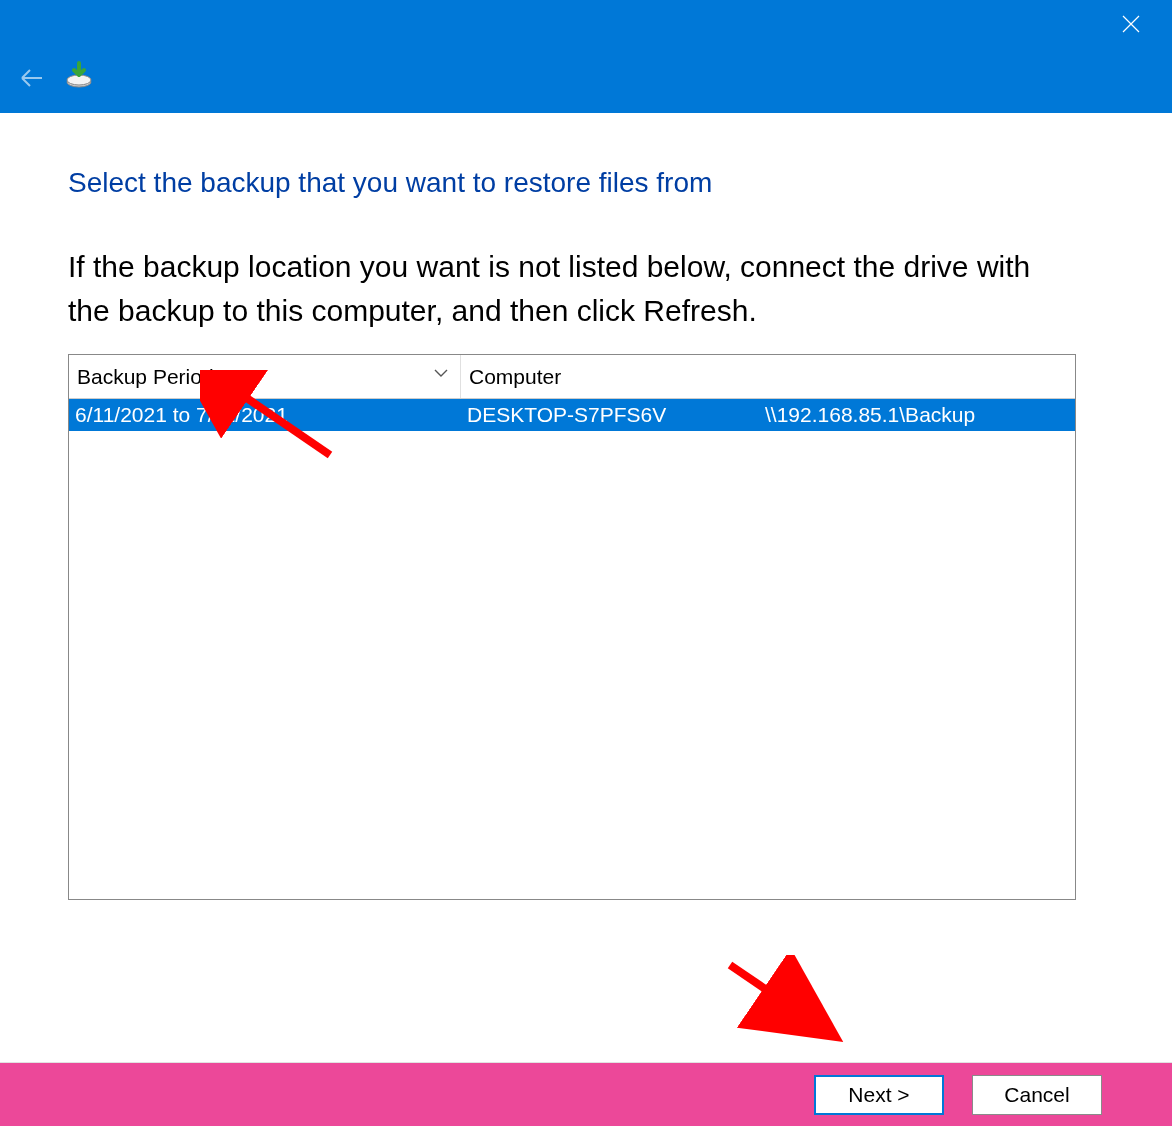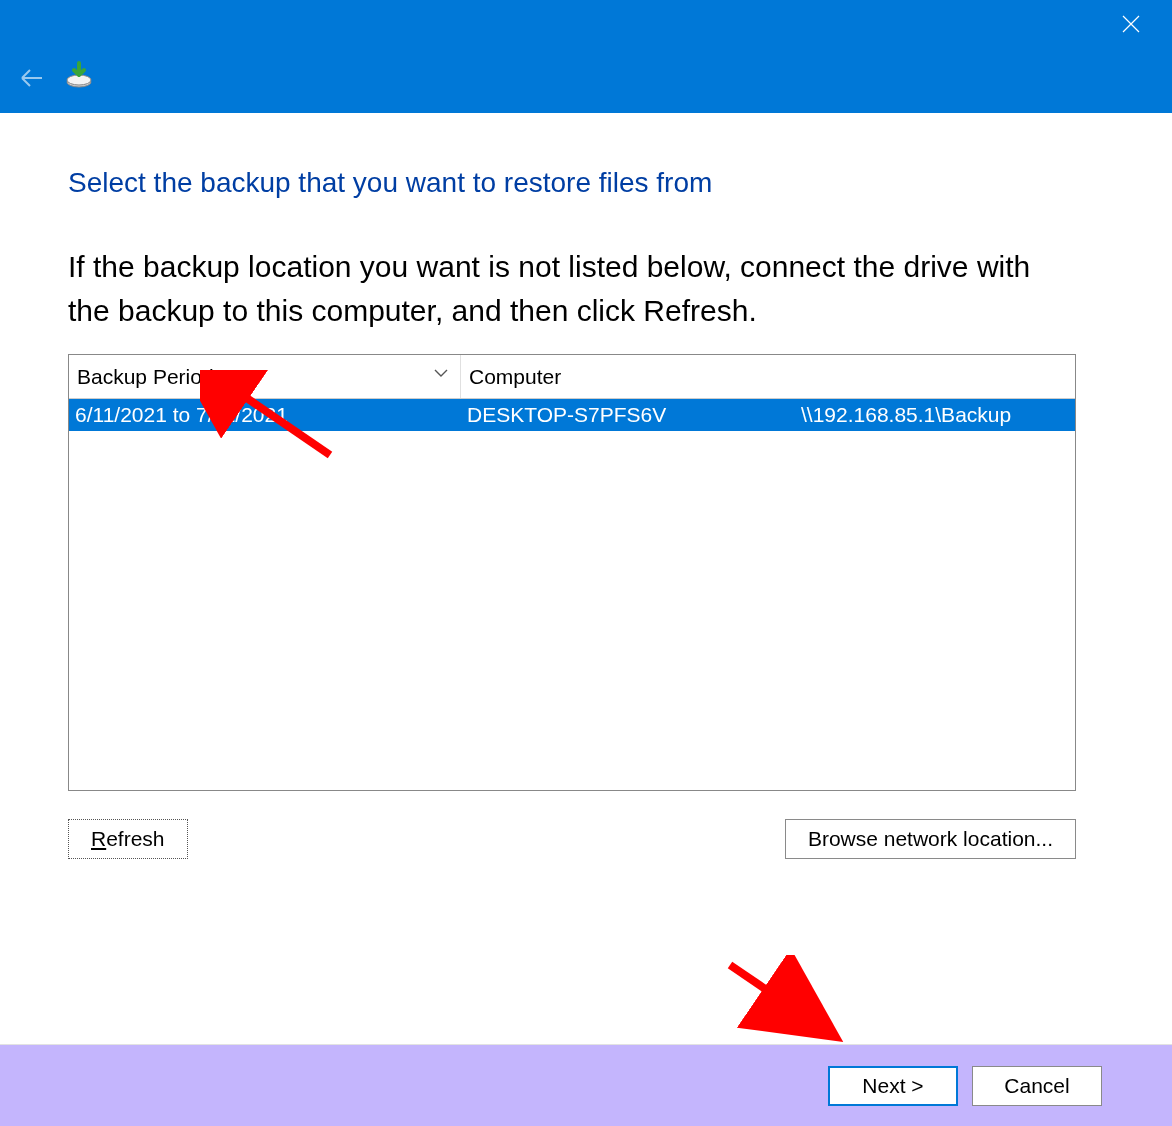--- a/index.html
+++ b/index.html
@@ -62,21 +62,21 @@
   .instructions {
     font-size: 30px;
     color: #000;
     line-height: 1.45;
     margin: 0 0 22px 0;
   }
 
   
   .list-box {
     border: 1px solid #888;
-    height: 437px;
+    height: 546px;
     background: #fff;
     display: flex; flex-direction: column;
   }
   .list-header {
     display: flex;
     height: 44px;
     border-bottom: 1px solid #ccc;
   }
   .list-header .col {
     padding: 8px 8px;
@@ -105,21 +105,21 @@
     font-size: 21px;
     cursor: pointer;
   }
   .list-row.selected {
     background: #0078d7;
     color: #fff;
   }
   .list-row .cell { padding: 0 6px; white-space: nowrap; overflow: hidden; }
   .list-row .c-period { width: 392px; }
   .list-row .c-computer { width: 298px; }
-  .list-row .c-location { flex: 1; margin-left: 36px; }
+  .list-row .c-location { flex: 1; }
 
   
   .below-list {
     margin-top: 28px;
     display: flex;
     justify-content: space-between;
   }
   button {
     font-family: inherit;
     font-size: 21px;
@@ -130,28 +130,28 @@
   }
   button.dotted {
     border: 1px dotted #555;
   }
   .refresh-btn .u { text-decoration: underline; }
 
   
   .footer {
     position: absolute;
     bottom: 0; left: 0; right: 0;
-    height: 82px;
-    background: #c4b5fd;
+    height: 64px;
+    background: #ec4899;
     border-top: 1px solid #e2e2e2;
     display: flex;
     justify-content: flex-end;
     align-items: center;
     padding-right: 70px;
-    gap: 14px;
+    gap: 28px;
   }
   .footer button {
     min-width: 130px;
     height: 40px;
     padding: 4px 0;
   }
   .footer .next-btn {
     border: 2px solid #0078d7;
   }
 
@@ -204,24 +204,20 @@
     </div>
     <div class="list-body">
       <div class="list-row selected">
         <div class="cell c-period">6/11/2021 to 7/11/2021</div>
         <div class="cell c-computer">DESKTOP-S7PFS6V</div>
         <div class="cell c-location">\\192.168.85.1\Backup</div>
       </div>
     </div>
   </div>
 
-  <div class="below-list">
-    <button class="refresh-btn dotted"><span class="u">R</span><span>efresh</span></button>
-    <button>Browse network location...</button>
-  </div>
 </div>
 
 <div class="footer">
   <button class="next-btn">Next &gt;</button>
   <button>Cancel</button>
 </div>
 
 <svg class="arrow-annotation" style="left:200px; top:370px;" width="150" height="100" viewBox="0 0 150 100">
   <defs>
       <marker id="ah1" markerWidth="12" markerHeight="12" refX="2" refY="6" orient="auto">

